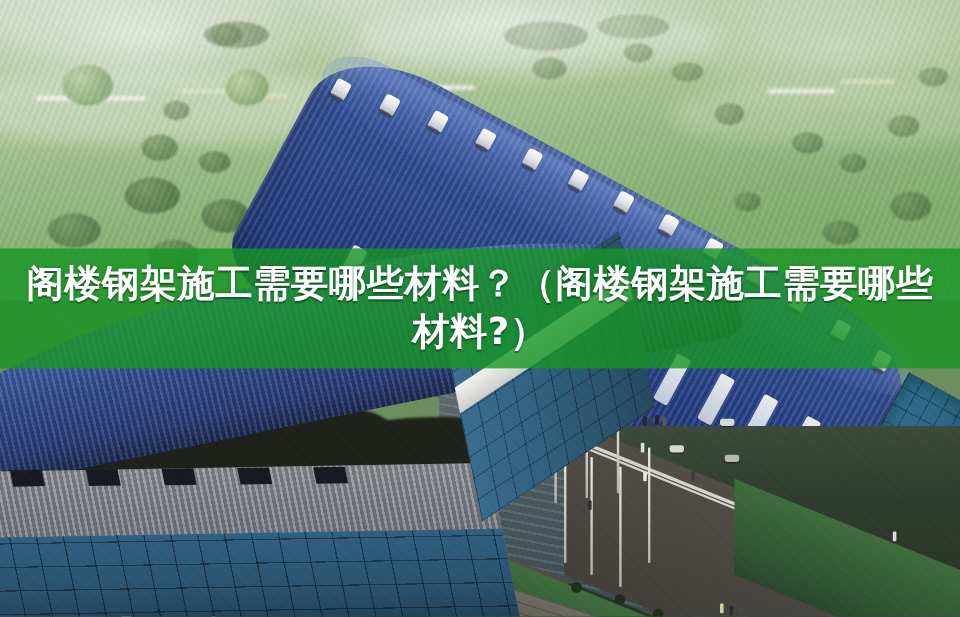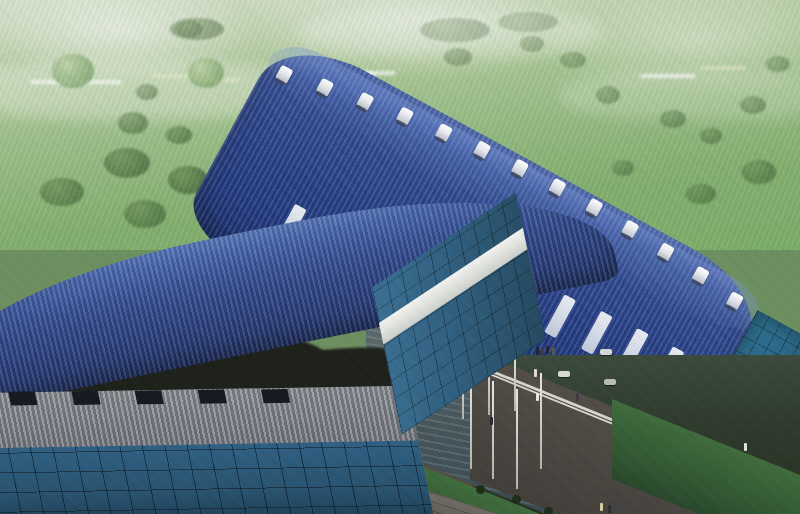--- a/index.html
+++ b/index.html
@@ -510,14 +510,17 @@
       <div class="dark-vent" style="left:326px;top:160px;"></div>
       <div class="end-wall">
         <div class="glassgrid"></div>
         <div class="stripe-w"></div>
       </div>
     </div>
 
     <div class="photo-grain"></div>
   </div>
 
+  <div class="title-banner">
+    <h1 class="title-text">阁楼钢架施工需要哪些材料？（阁楼钢架施工需要哪些材料?）</h1>
+  </div>
 
 </div>
 
 </body></html>

